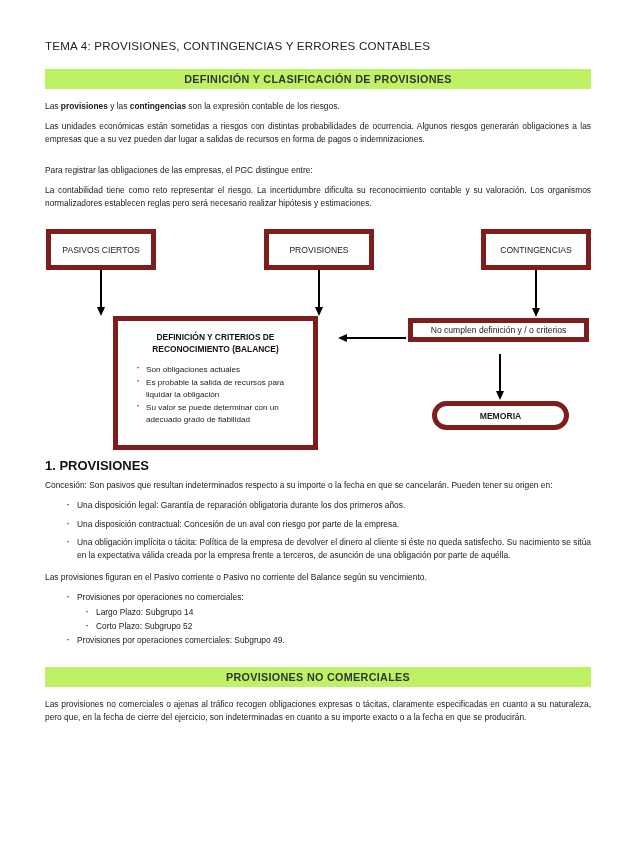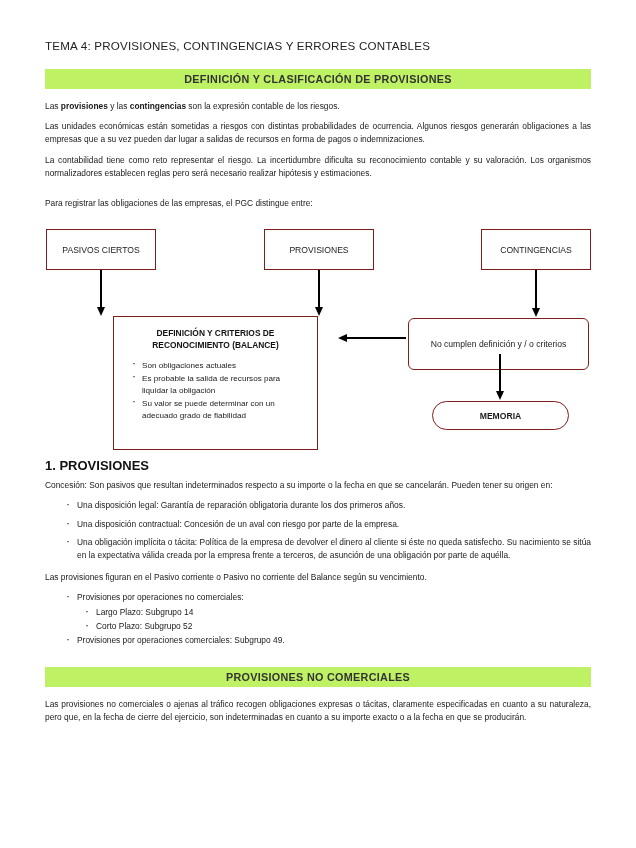--- a/index.html
+++ b/index.html
@@ -100,21 +100,21 @@
   
   .diagram {
     position: absolute;
     left: 0;
     top: 224px;
     width: 636px;
     height: 240px;
   }
   .dgm-box {
     position: absolute;
-    border: 1px solid #7f1d1d;
+    border: 5px solid #7f1d1d;
     background: #ffffff;
     box-sizing: border-box;
   }
   .dgm-label {
     font-size: 8.6px;
     text-align: center;
     width: 100%;
     color: #1a1a1a;
   }
   .top-box {
@@ -160,25 +160,24 @@
     position: absolute;
     left: 1px;
     top: -2px;
     font-size: 12px;
   }
 
   #box-nocumplen {
     left: 408px;
     top: 94px;
     width: 181px;
-    height: 52px;
+    height: 24px;
     display: flex;
     align-items: center;
     justify-content: center;
-    border-radius: 6px;
   }
   #box-memoria {
     left: 432px;
     top: 177px;
     width: 137px;
     height: 29px;
     border-radius: 16px;
     display: flex;
     align-items: center;
     justify-content: center;
@@ -235,23 +234,23 @@
   <div class="content">
 
     <div class="doc-title">TEMA 4: PROVISIONES, CONTINGENCIAS Y ERRORES CONTABLES</div>
 
     <div class="section-bar bar-1">DEFINICIÓN Y CLASIFICACIÓN DE PROVISIONES</div>
 
     <p class="body-text first no-justify"><span>Las </span><b>provisiones</b><span> y las </span><b>contingencias</b><span> son la expresión contable de los riesgos.</span></p>
 
     <p class="body-text">Las unidades económicas están sometidas a riesgos con distintas probabilidades de ocurrencia. Algunos riesgos generarán obligaciones a las empresas que a su vez pueden dar lugar a salidas de recursos en forma de pagos o indemnizaciones.</p>
 
+    <p class="body-text no-justify" style="margin-top:17px;">Para registrar las obligaciones de las empresas, el PGC distingue entre:</p>
+
     <p class="body-text">La contabilidad tiene como reto representar el riesgo. La incertidumbre dificulta su reconocimiento contable y su valoración. Los organismos normalizadores establecen reglas pero será necesario realizar hipótesis y estimaciones.</p>
-
-    <p class="body-text no-justify" style="margin-top:17px;">Para registrar las obligaciones de las empresas, el PGC distingue entre:</p>
 
     <div style="height:241px;"></div>
 
     <div class="num-heading">1. PROVISIONES</div>
 
     <p class="body-text no-justify">Concesión: Son pasivos que resultan indeterminados respecto a su importe o la fecha en que se cancelarán. Pueden tener su origen en:</p>
 
     <ul class="bullets indent-1">
       <li>Una disposición legal: Garantía de reparación obligatoria durante los dos primeros años.</li>
       <li>Una disposición contractual: Concesión de un aval con riesgo por parte de la empresa.</li>

